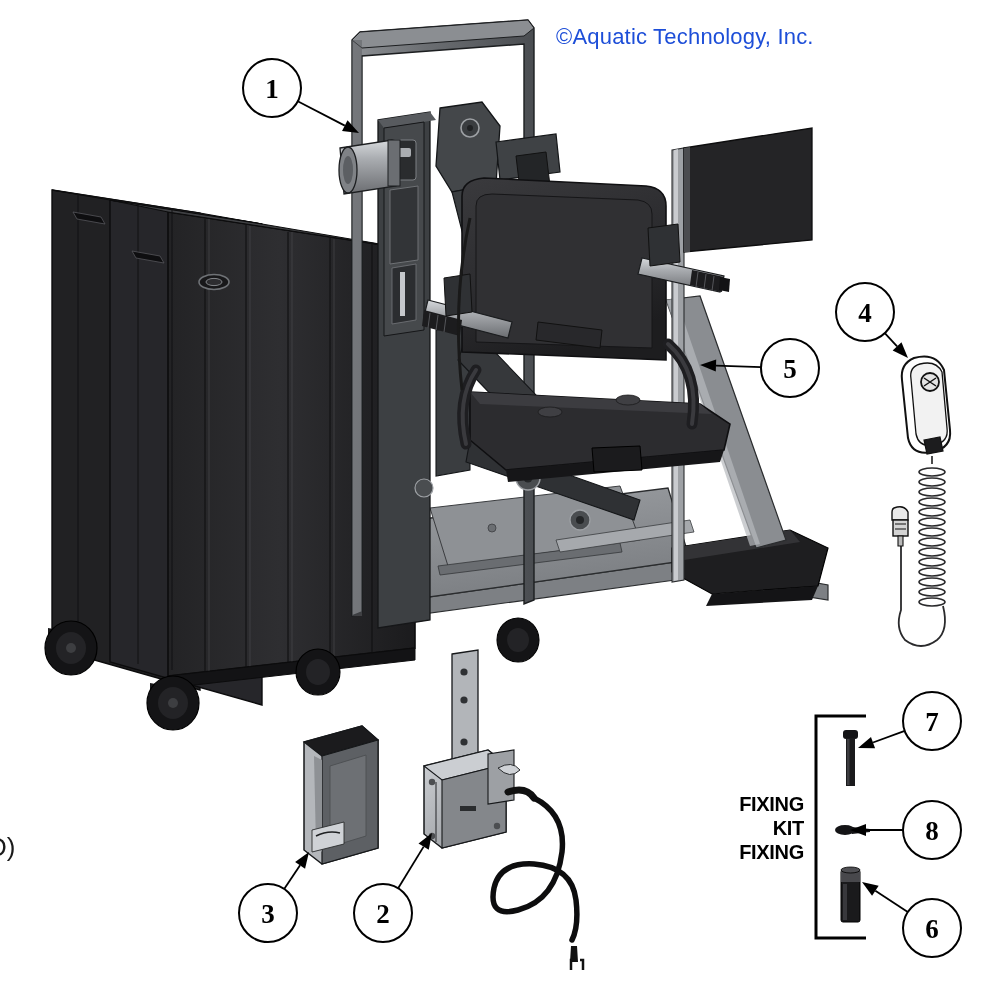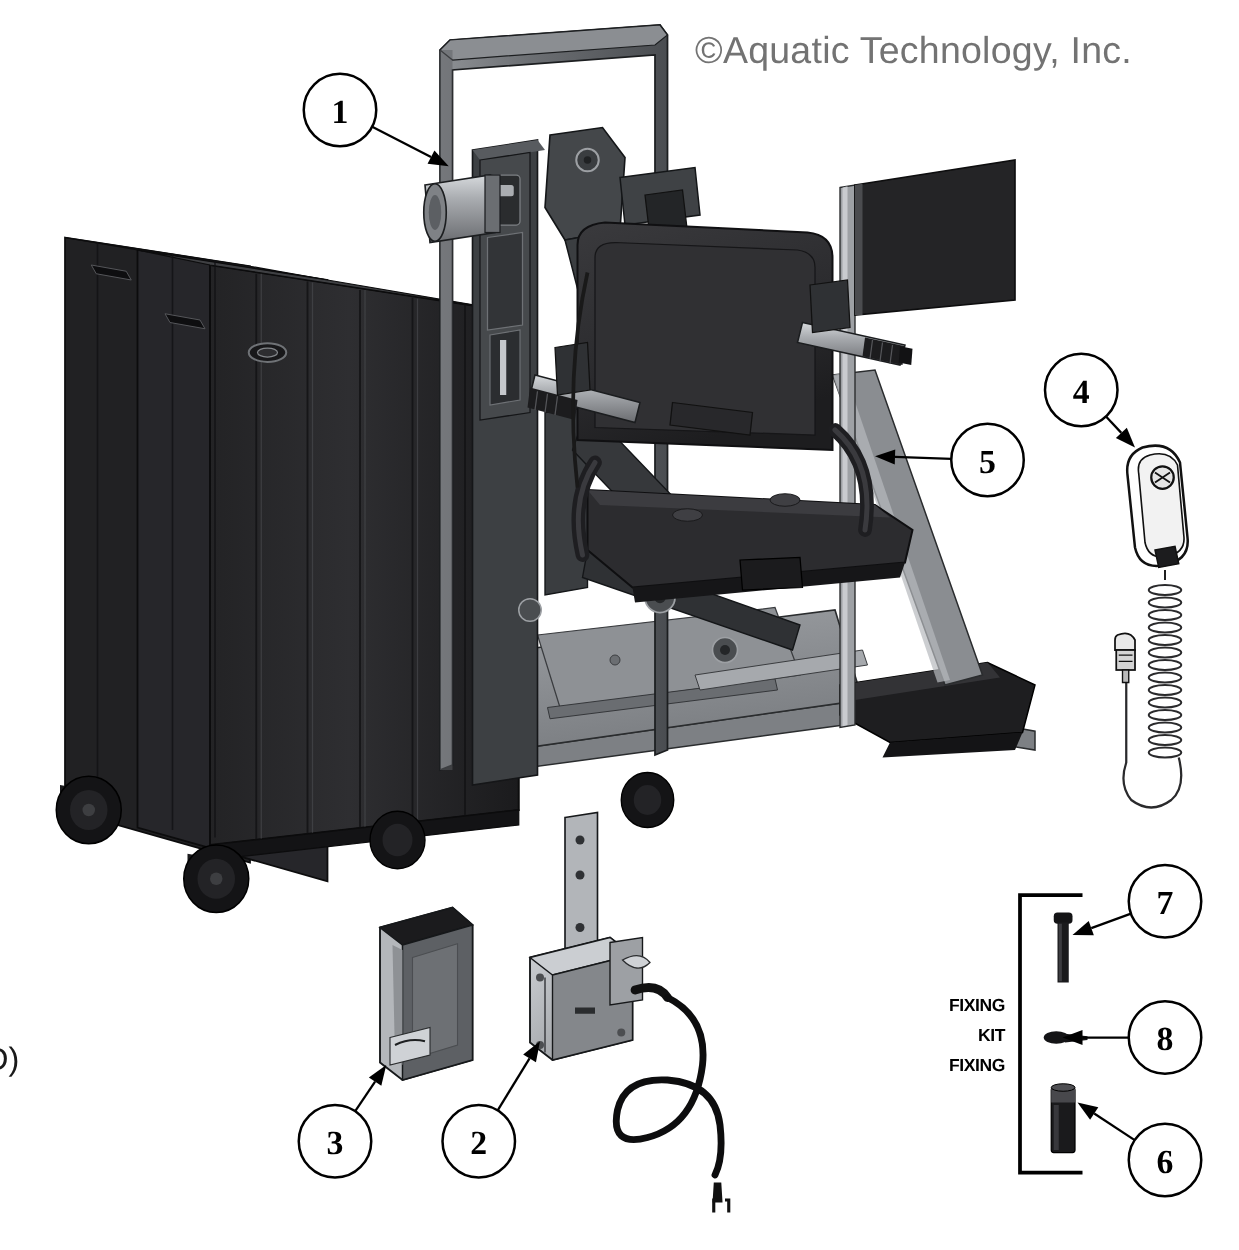--- a/index.html
+++ b/index.html
@@ -19,34 +19,34 @@
     position: absolute;
     left: 0; top: 0;
     width: 991px;
     height: 1000px;
   }
   .copyright {
     position: absolute;
     left: 556px;
     top: 24px;
     font-family: "Liberation Sans", sans-serif;
-    font-size: 30px;
-    color: #737373;
+    font-size: 22px;
+    color: #1d4ed8;
     letter-spacing: 0.2px;
     white-space: nowrap;
   }
   .fixing-label {
     position: absolute;
     left: 694px;
     top: 792px;
     width: 110px;
     text-align: right;
     font-family: "Liberation Sans", sans-serif;
     font-weight: bold;
-    font-size: 14px;
+    font-size: 20px;
     line-height: 24px;
     color: #000000;
     letter-spacing: -0.3px;
   }
   .edge-text {
     position: absolute;
     left: -12px;
     top: 832px;
     font-family: "Liberation Sans", sans-serif;
     font-size: 26px;

